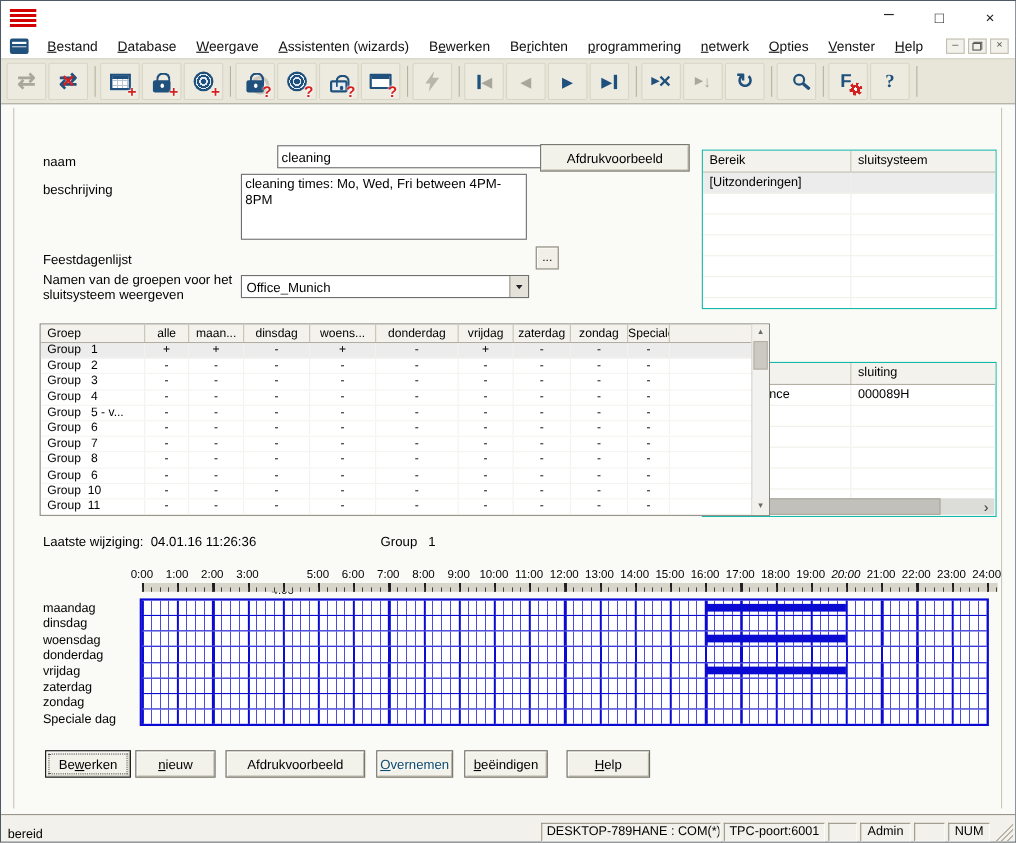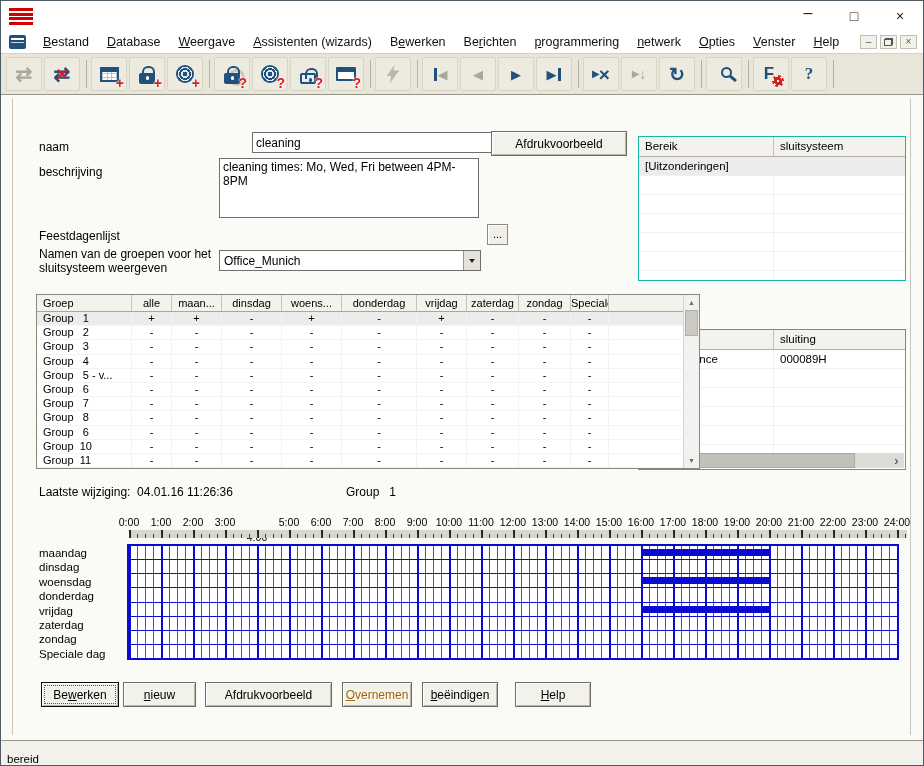--- a/index.html
+++ b/index.html
@@ -162,21 +162,21 @@
       repeating-linear-gradient(90deg, #4d4dd8 0 1px, transparent 1px 8px); }
   .grid-row:last-child{ border-bottom:none; }
   .time-bar{ position:absolute; top:3px; height:7px; background:var(--grid-blue); }
   .day-labels{ position:absolute; width:90px; }
   .day-label{ height:14.4px; line-height:14.4px; font-size:11.5px; color:#000; }
 
   
   .fbtn{ position:absolute; height:25px; top:587px; background:#f2f1ea; border:1px solid #6f6d62;
     box-shadow:inset 1px 1px 0 #fff, inset -1px -1px 0 #b9b6a8; font-size:12px; color:#000; }
   .fbtn.focused{ border:1px solid #0a0a0a; outline:1px dotted #555; outline-offset:-4px; }
-  .fbtn.disabled{ color:#a16207; text-shadow:1px 1px 0 #fff; }
+  .fbtn.disabled{ color:#0c4a6e; text-shadow:1px 1px 0 #fff; }
 
   
   .statusbar{ position:absolute; left:0; right:0; bottom:0; height:25px; background:#f2f1eb;
     border-top:1px solid #9a978a; display:flex; align-items:flex-end; padding:0 2px 0 6px; }
   .sready{ font-size:11.5px; color:#000; }
   .panels{ margin-left:auto; display:flex; align-items:center; gap:3px; }
   .spanel{ height:17px; line-height:15px; font-size:11.5px; padding:0 4px; text-align:center;
     border:1px solid; border-color:#999687 #fbfaf6 #fbfaf6 #999687; white-space:nowrap; overflow:hidden; }
   .sp0{width:163px;} .sp1{width:92px;} .sp2{width:26px;} .sp3{width:46px;} .sp4{width:28px;} .sp5{width:38px;}
   .grip{ width:16px; height:17px; margin-left:2px; align-self:flex-end;
@@ -623,21 +623,21 @@
         <span class="hour-label" style="left: 320px;">10:00</span>
         <span class="hour-label" style="left: 352px;">11:00</span>
         <span class="hour-label" style="left: 384px;">12:00</span>
         <span class="hour-label" style="left: 416px;">13:00</span>
         <span class="hour-label" style="left: 448px;">14:00</span>
         <span class="hour-label" style="left: 480px;">15:00</span>
         <span class="hour-label" style="left: 512px;">16:00</span>
         <span class="hour-label" style="left: 544px;">17:00</span>
         <span class="hour-label" style="left: 576px;">18:00</span>
         <span class="hour-label" style="left: 608px;">19:00</span>
-        <span class="hour-label" style="left: 640px;">20:00</span>
+        <span class="hour-label" style="left: 640px; font-style: italic;">20:00</span>
         <span class="hour-label" style="left: 672px;">21:00</span>
         <span class="hour-label" style="left: 704px;">22:00</span>
         <span class="hour-label" style="left: 736px;">23:00</span>
         <span class="hour-label" style="left: 768px;">24:00</span>
       </div>
     <div class="ruler" style="left:128px;top:435px;">
       <div class="rt-maj"></div>
       <div class="rt-min"></div>
     </div>
     <div class="day-labels" style="left:38px;top:451px;">
@@ -672,15 +672,24 @@
     <button class="fbtn focused" style="left:40px;width:78px;"><span>Be</span><u>w</u><span>erken</span></button>
     <button class="fbtn" style="left:122px;width:73px;"><span></span><u>n</u><span>ieuw</span></button>
     <button class="fbtn" style="left:204px;width:127px;"><span>Afdrukvoorbeeld</span><u></u><span></span></button>
     <button class="fbtn disabled" style="left:341px;width:70px;"><span></span><u>O</u><span>vernemen</span></button>
     <button class="fbtn" style="left:421px;width:76px;"><span></span><u>b</u><span>eëindigen</span></button>
     <button class="fbtn" style="left:514px;width:76px;"><span></span><u>H</u><span>elp</span></button>
   </div>
 
   <div class="statusbar">
     <span class="sready">bereid</span>
+    <span class="panels">
+      <span class="spanel sp0">DESKTOP-789HANE : COM(*)</span>
+      <span class="spanel sp1">TPC-poort:6001</span>
+      <span class="spanel sp2"></span>
+      <span class="spanel sp3">Admin</span>
+      <span class="spanel sp4"></span>
+      <span class="spanel sp5">NUM</span>
+      <span class="grip"></span>
+    </span>
   </div>
 
 </div>
 
 </body></html>

